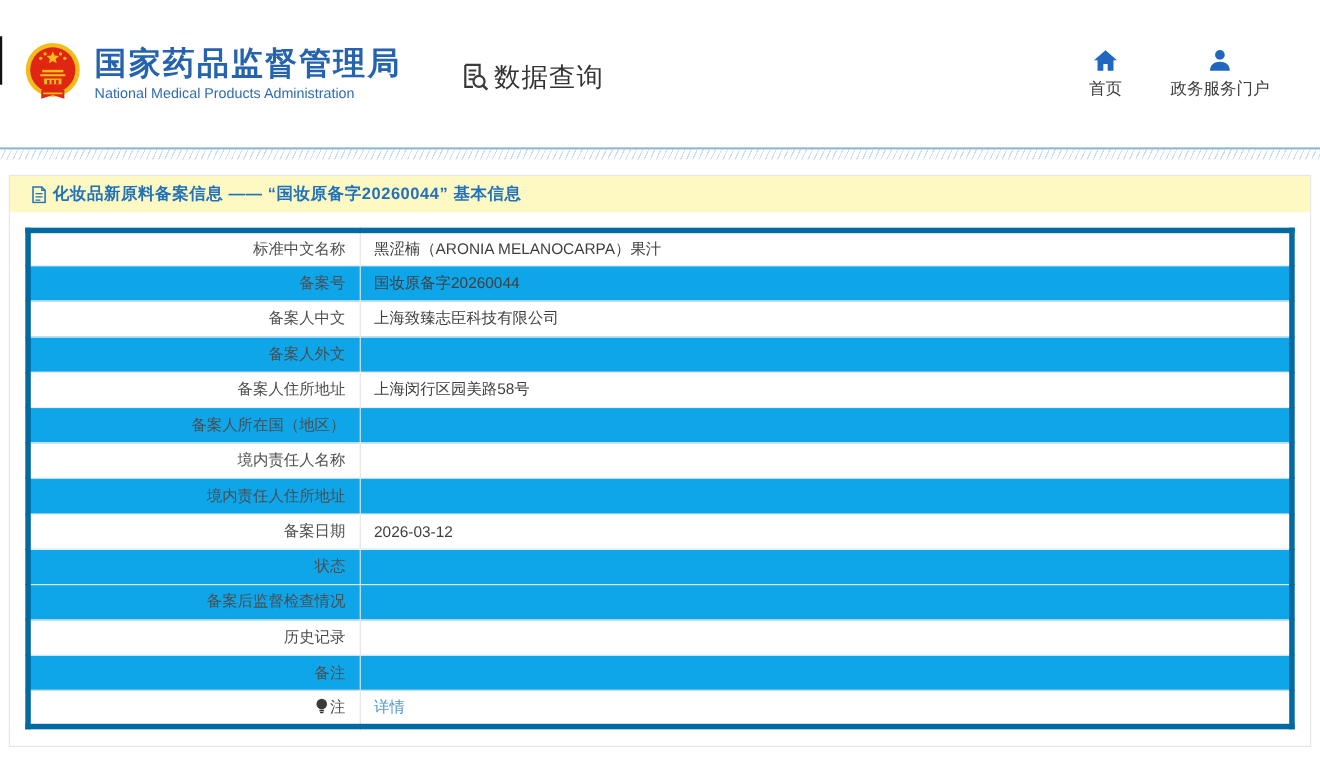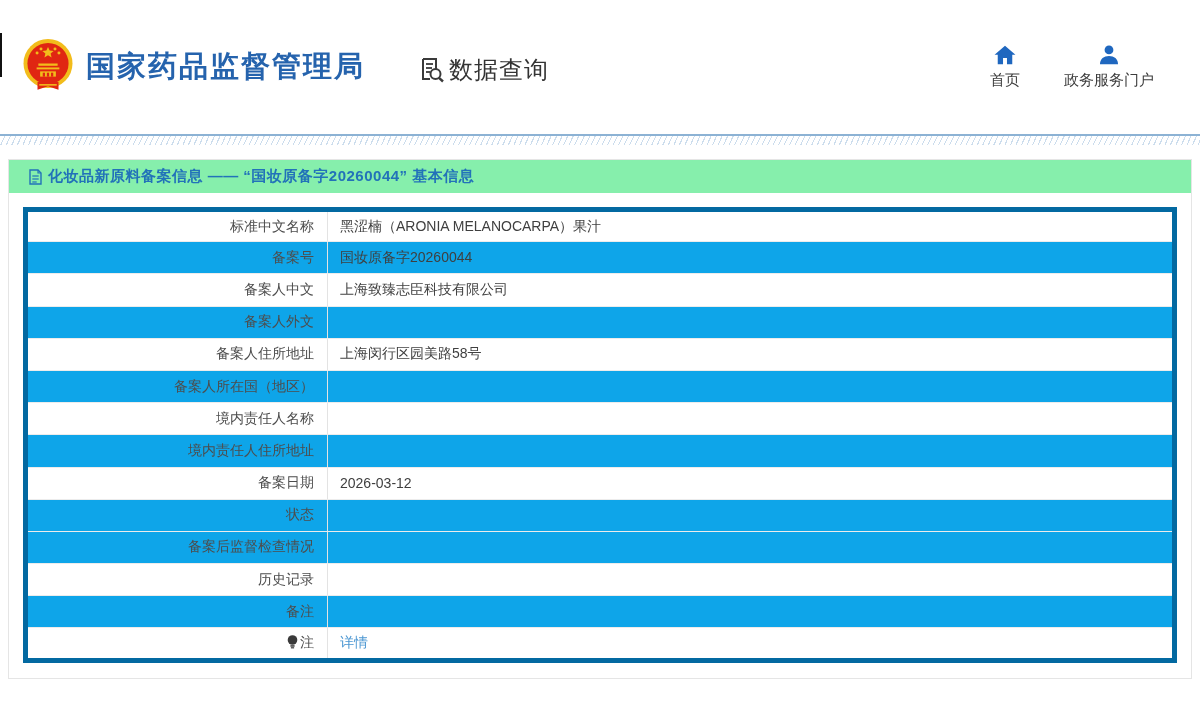--- a/index.html
+++ b/index.html
@@ -23,21 +23,21 @@
   .nav-item .nav-ic { width:22px; height:20px; margin-bottom:6px; }
   .nav-item .nav-label { font-size:15px; color:#3d3d3d; white-space:nowrap; }
 
   
   .blue-line { height:2px; background:#8cb2d4; }
   .hatch { height:9px;
            background:repeating-linear-gradient(115deg,#ffffff 0px,#ffffff 4px,#ccdded 4px,#ccdded 5px); }
 
   
   .panel { margin:14px 8px 0 8px; border:1px solid #e5e5e5; background:#fff; }
-  .panel-titlebar { height:33px; background:#86efac; display:flex; align-items:center; padding-left:19px; }
+  .panel-titlebar { height:33px; background:#fef9c3; display:flex; align-items:center; padding-left:19px; }
   .panel-title-icon { width:15px; height:16px; margin-right:5px; }
   .panel-title { font-size:15px; font-weight:600; color:#2272b9; letter-spacing:0.5px; }
   .table-wrap { padding:14px 14px 15px 14px; }
 
   
   table.info { width:100%; border-collapse:collapse; border:5px solid #0369a1; table-layout:fixed; }
   table.info td { height:32.2px; font-size:14px; border-bottom:1px solid #ececec; }
   table.info tr:last-child td { border-bottom:none; }
   td.lbl { width:302px; text-align:right; padding-right:13px; color:#4d4d4d;
            border-right:1px solid #e3e3e3; }
@@ -66,20 +66,21 @@
     <rect x="23" y="40" width="18" height="6" fill="#f2bc1b"></rect>
     <rect x="26" y="41.5" width="2.6" height="4.5" fill="#e02612"></rect>
     <rect x="30.7" y="41.5" width="2.6" height="4.5" fill="#e02612"></rect>
     <rect x="35.4" y="41.5" width="2.6" height="4.5" fill="#e02612"></rect>
     <path d="M20 52 h24 v9 l-12-4 -12 4 z" fill="#e02612"></path>
     <path d="M22 54.5 h20 v1.8 h-20 z" fill="#f2bc1b"></path>
   </svg>
 
   <div class="brand">
     <div class="brand-zh">国家药品监督管理局</div>
+    <div class="brand-en">National Medical Products Administration</div>
   </div>
 
   <div class="section">
     <svg class="section-icon" viewBox="0 0 26 28">
       <path d="M4 3 h13 v10" fill="none" stroke="#3a3a3a" stroke-width="2"></path>
       <path d="M4 3 v20 h7" fill="none" stroke="#3a3a3a" stroke-width="2"></path>
       <line x1="7" y1="8" x2="14" y2="8" stroke="#3a3a3a" stroke-width="1.8"></line>
       <line x1="7" y1="12" x2="13" y2="12" stroke="#3a3a3a" stroke-width="1.8"></line>
       <line x1="7" y1="16" x2="11" y2="16" stroke="#3a3a3a" stroke-width="1.8"></line>
       <circle cx="16.5" cy="18" r="5" fill="none" stroke="#3a3a3a" stroke-width="2"></circle>

